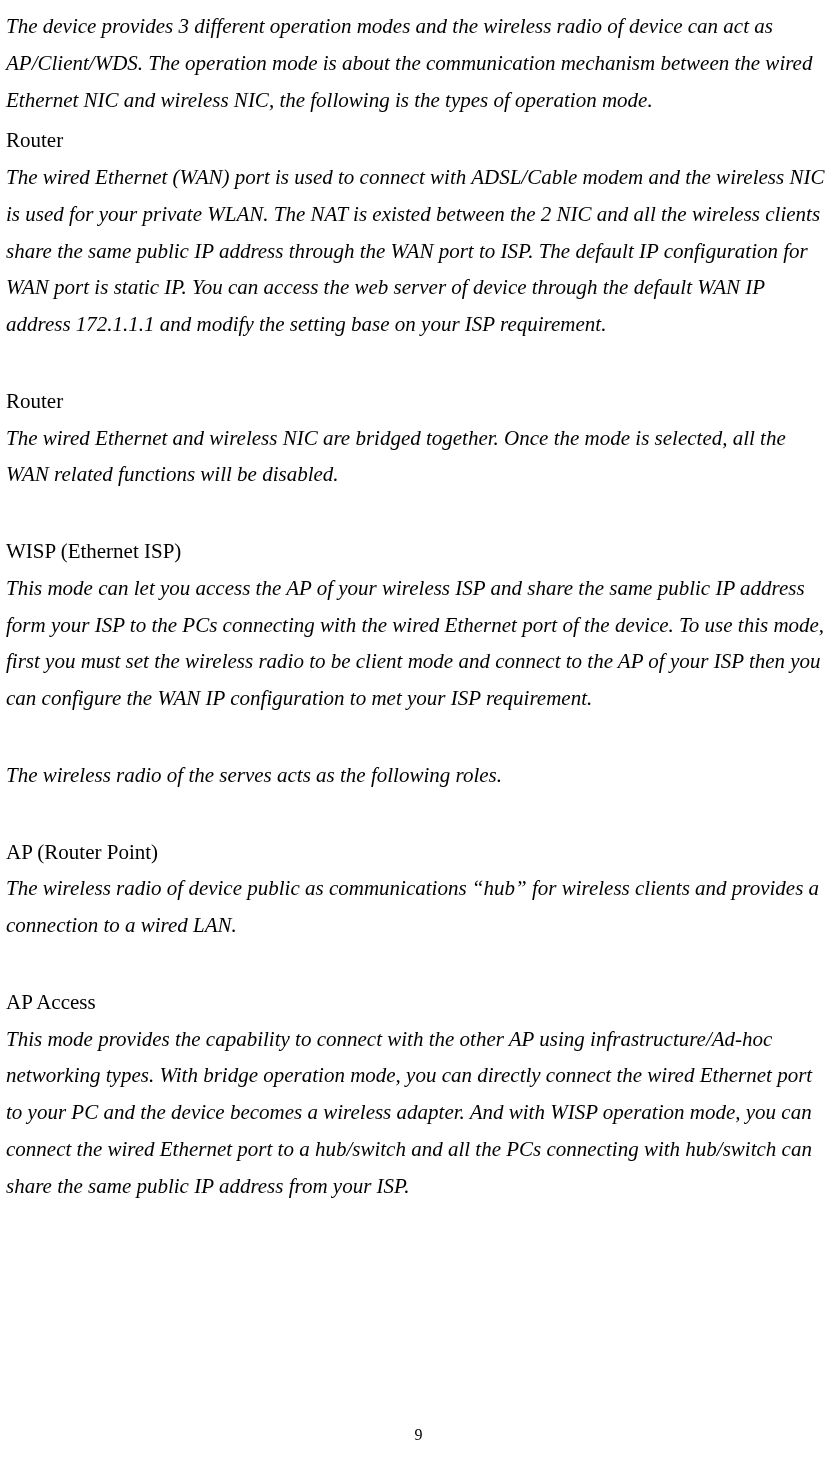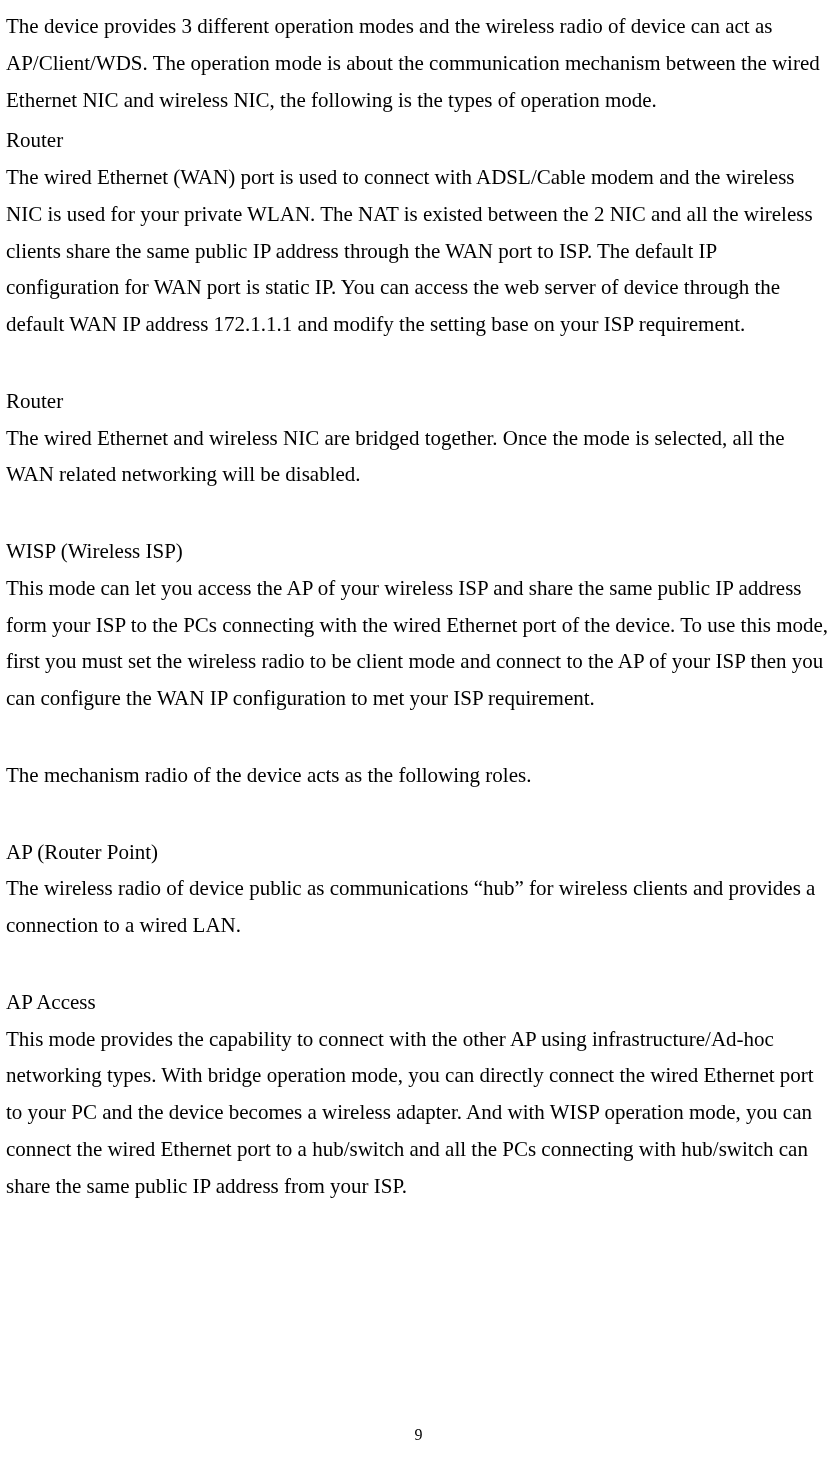--- a/index.html
+++ b/index.html
@@ -13,20 +13,21 @@
       line-height: 1.75;
       color: #000;
       background: #fff;
       width: 837px;
       min-height: 1467px;
       padding: 8px 6px 0 6px;
       position: relative;
     }
     .para {
       margin-bottom: 4px;
+      font-style: italic;
     }
     .section-heading {
       margin-top: 0;
     }
     .spacer {
       height: 36px;
     }
     .page-number {
       position: absolute;
       bottom: 18px;
@@ -40,30 +41,30 @@
 <body>
 
 <div class="para">The device provides 3 different operation modes and the wireless radio of device can act as AP/Client/WDS. The operation mode is about the communication mechanism between the wired Ethernet NIC and wireless NIC, the following is the types of operation mode.</div>
 
 <div class="section-heading">Router</div>
 <div class="para">The wired Ethernet (WAN) port is used to connect with ADSL/Cable modem and the wireless NIC is used for your private WLAN. The NAT is existed between the 2 NIC and all the wireless clients share the same public IP address through the WAN port to ISP. The default IP configuration for WAN port is static IP. You can access the web server of device through the default WAN IP address 172.1.1.1 and modify the setting base on your ISP requirement.</div>
 
 <div class="spacer"></div>
 
 <div class="section-heading">Router</div>
-<div class="para">The wired Ethernet and wireless NIC are bridged together. Once the mode is selected, all the WAN related networking will be disabled.</div>
+<div class="para">The wired Ethernet and wireless NIC are bridged together. Once the mode is selected, all the WAN related functions will be disabled.</div>
 
 <div class="spacer"></div>
 
-<div class="section-heading">WISP (Wireless ISP)</div>
+<div class="section-heading">WISP (Ethernet ISP)</div>
 <div class="para">This mode can let you access the AP of your wireless ISP and share the same public IP address form your ISP to the PCs connecting with the wired Ethernet port of the device. To use this mode, first you must set the wireless radio to be client mode and connect to the AP of your ISP then you can configure the WAN IP configuration to met your ISP requirement.</div>
 
 <div class="spacer"></div>
 
-<div class="para">The mechanism radio of the device acts as the following roles.</div>
+<div class="para">The wireless radio of the serves acts as the following roles.</div>
 
 <div class="spacer"></div>
 
 <div class="section-heading">AP (Router Point)</div>
 <div class="para">The wireless radio of device public as communications “hub” for wireless clients and provides a connection to a wired LAN.</div>
 
 <div class="spacer"></div>
 
 <div class="section-heading">AP Access</div>
 <div class="para">This mode provides the capability to connect with the other AP using infrastructure/Ad-hoc networking types. With bridge operation mode, you can directly connect the wired Ethernet port to your PC and the device becomes a wireless adapter. And with WISP operation mode, you can connect the wired Ethernet port to a hub/switch and all the PCs connecting with hub/switch can share the same public IP address from your ISP.</div>

